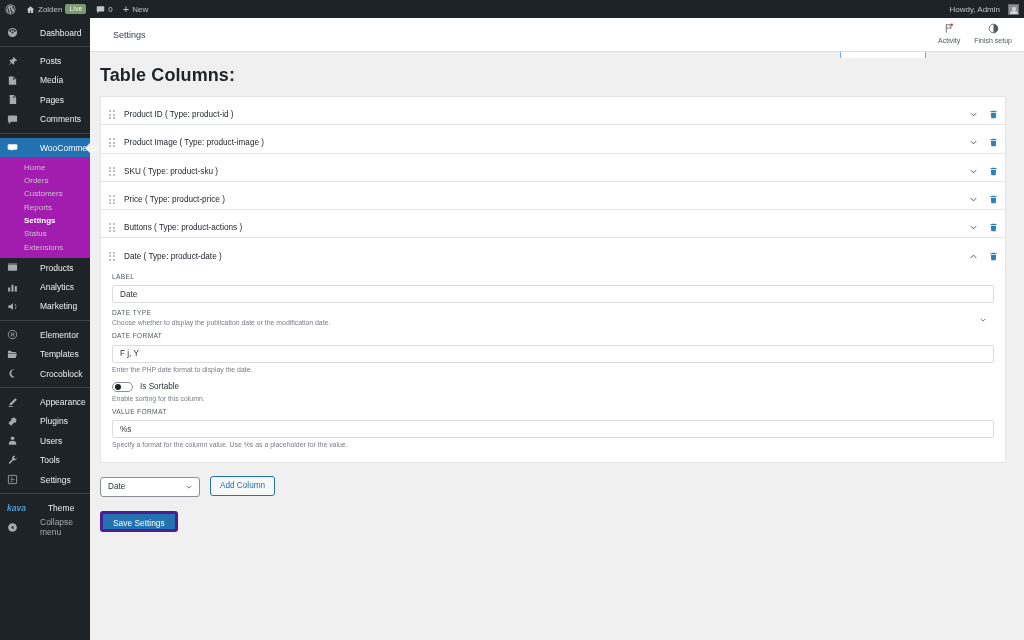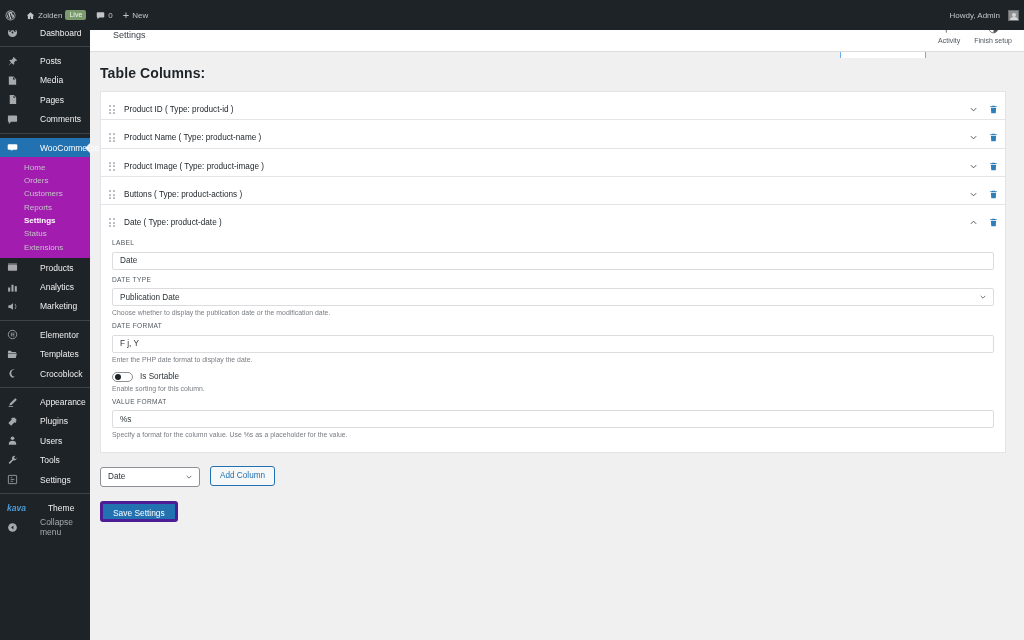--- a/index.html
+++ b/index.html
@@ -8,21 +8,21 @@
     width: 1024px; height: 640px;
     overflow: hidden;
     background: #f0f0f1;
     font-family: "Liberation Sans", sans-serif;
     -webkit-font-smoothing: antialiased;
   }
 
   
   #adminbar {
     position: absolute; top: 0; left: 0;
-    width: 1024px; height: 30px;
+    width: 1024px; height: 18px;
     background: #1d2327;
     color: #c3c4c7;
     display: flex; align-items: center;
     font-size: 8px;
     z-index: 50;
   }
   .ab-item {
     display: flex; align-items: center; gap: 3px;
     height: 18px; padding: 0 5px;
     color: #c3c4c7; white-space: nowrap;
@@ -123,21 +123,21 @@
   }
 
   
   #content {
     position: absolute; top: 52px; left: 90px;
     width: 934px; height: 588px;
     background: #f0f0f1;
     overflow: hidden;
   }
   .page-title {
-    font-size: 14px; font-weight: bold; color: #1d2327;
+    font-size: 18px; font-weight: bold; color: #1d2327;
     margin: 13px 0 10px 10px; letter-spacing: 0.1px;
   }
   .columns-wrap {
     margin: 0 18px 0 10px;
   }
   .col-row {
     background: #fff;
     border: 1px solid #e2e4e7;
     border-bottom: none;
     height: 28.3px;
@@ -522,43 +522,20 @@
             </svg>
           </span>
         <span class="trash">
             <svg viewBox="0 0 24 24" width="9" height="11" fill="currentColor">
               <path d="M8.5 2h7l.8 1.6H21v2H3v-2h4.7L8.5 2zM5 7h14l-1 14.2a1 1 0 0 1-1 .8H7a1 1 0 0 1-1-.8L5 7z"></path>
             </svg>
           </span>
       </span>
     </div>
 
-    <div class="col-row">
-      <span class="drag-handle">
-          <i></i>
-          <i></i>
-          <i></i>
-          <i></i>
-          <i></i>
-          <i></i>
-        </span>
-      <span class="col-label">Product Name ( Type: product-name )</span>
-      <span class="row-ctrls">
-        <span class="chev">
-            <svg viewBox="0 0 24 24" width="9" height="9" fill="none" stroke="currentColor" stroke-width="2.4">
-              <path d="M5 8.5 12 15.5 19 8.5"></path>
-            </svg>
-          </span>
-        <span class="trash">
-            <svg viewBox="0 0 24 24" width="9" height="11" fill="currentColor">
-              <path d="M8.5 2h7l.8 1.6H21v2H3v-2h4.7L8.5 2zM5 7h14l-1 14.2a1 1 0 0 1-1 .8H7a1 1 0 0 1-1-.8L5 7z"></path>
-            </svg>
-          </span>
-      </span>
-    </div>
 
     <div class="col-row">
       <span class="drag-handle">
           <i></i>
           <i></i>
           <i></i>
           <i></i>
           <i></i>
           <i></i>
         </span>
@@ -570,21 +547,67 @@
             </svg>
           </span>
         <span class="trash">
             <svg viewBox="0 0 24 24" width="9" height="11" fill="currentColor">
               <path d="M8.5 2h7l.8 1.6H21v2H3v-2h4.7L8.5 2zM5 7h14l-1 14.2a1 1 0 0 1-1 .8H7a1 1 0 0 1-1-.8L5 7z"></path>
             </svg>
           </span>
       </span>
     </div>
 
-
+    <div class="col-row">
+      <span class="drag-handle">
+          <i></i>
+          <i></i>
+          <i></i>
+          <i></i>
+          <i></i>
+          <i></i>
+        </span>
+      <span class="col-label">SKU ( Type: product-sku )</span>
+      <span class="row-ctrls">
+        <span class="chev">
+            <svg viewBox="0 0 24 24" width="9" height="9" fill="none" stroke="currentColor" stroke-width="2.4">
+              <path d="M5 8.5 12 15.5 19 8.5"></path>
+            </svg>
+          </span>
+        <span class="trash">
+            <svg viewBox="0 0 24 24" width="9" height="11" fill="currentColor">
+              <path d="M8.5 2h7l.8 1.6H21v2H3v-2h4.7L8.5 2zM5 7h14l-1 14.2a1 1 0 0 1-1 .8H7a1 1 0 0 1-1-.8L5 7z"></path>
+            </svg>
+          </span>
+      </span>
+    </div>
+
+    <div class="col-row">
+      <span class="drag-handle">
+          <i></i>
+          <i></i>
+          <i></i>
+          <i></i>
+          <i></i>
+          <i></i>
+        </span>
+      <span class="col-label">Price ( Type: product-price )</span>
+      <span class="row-ctrls">
+        <span class="chev">
+            <svg viewBox="0 0 24 24" width="9" height="9" fill="none" stroke="currentColor" stroke-width="2.4">
+              <path d="M5 8.5 12 15.5 19 8.5"></path>
+            </svg>
+          </span>
+        <span class="trash">
+            <svg viewBox="0 0 24 24" width="9" height="11" fill="currentColor">
+              <path d="M8.5 2h7l.8 1.6H21v2H3v-2h4.7L8.5 2zM5 7h14l-1 14.2a1 1 0 0 1-1 .8H7a1 1 0 0 1-1-.8L5 7z"></path>
+            </svg>
+          </span>
+      </span>
+    </div>
 
     <div class="col-row">
       <span class="drag-handle">
           <i></i>
           <i></i>
           <i></i>
           <i></i>
           <i></i>
           <i></i>
         </span>
@@ -627,21 +650,20 @@
       </span>
     </div>
 
     <div class="panel">
 
       <div class="fld-label">LABEL</div>
       <input class="txt-input" value="Date" style="">
 
       <div class="fld-label">DATE TYPE</div>
       <div class="sel-wrap">
-        <input class="sel-input" readonly="" value="Publication Date" style="">
         <span class="sel-chev"><svg viewBox="0 0 24 24" width="8" height="8" fill="none" stroke="currentColor" stroke-width="2.4">
               <path d="M5 8.5 12 15.5 19 8.5"></path>
             </svg></span>
       </div>
       <div class="hint">Choose whether to display the publication date or the modification date.</div>
 
       <div class="fld-label">DATE FORMAT</div>
       <input class="txt-input" value="F j, Y" style="">
       <div class="hint">Enter the PHP date format to display the date.</div>
 

